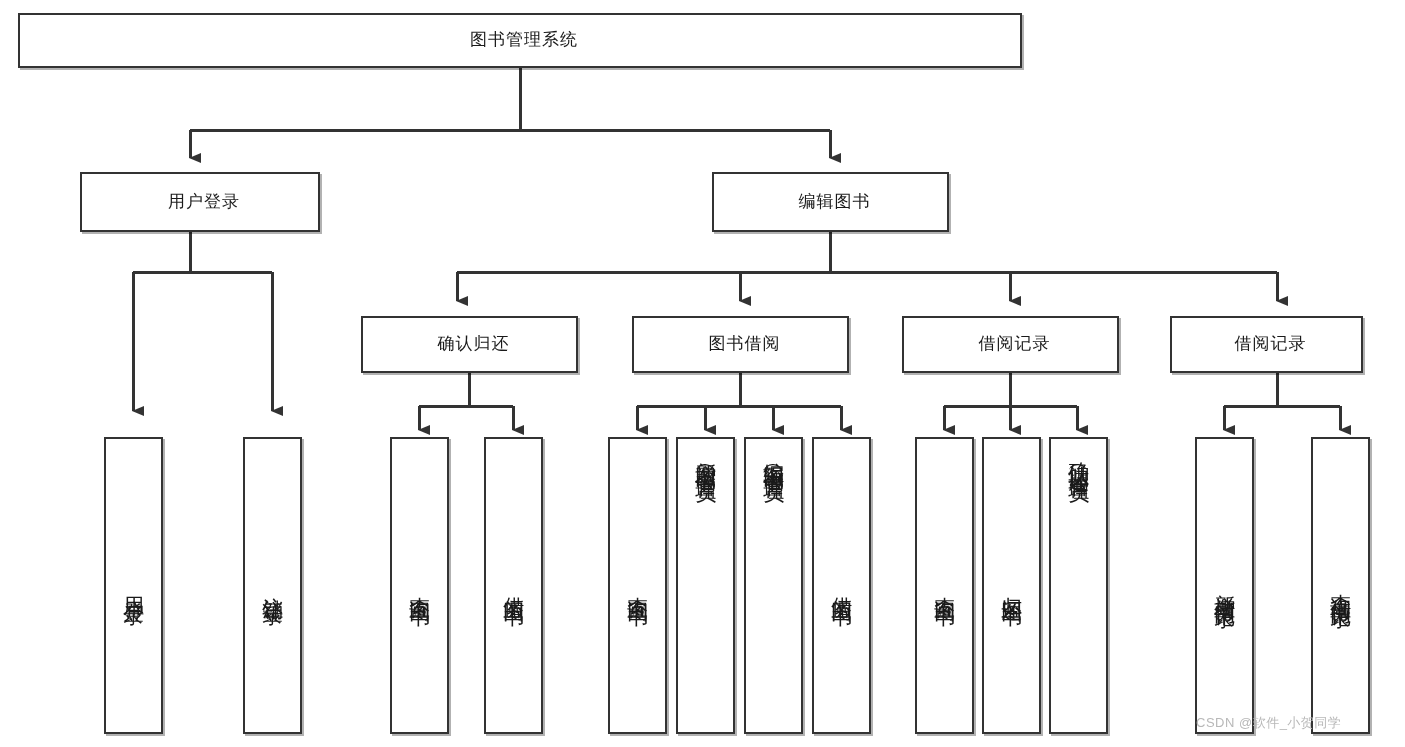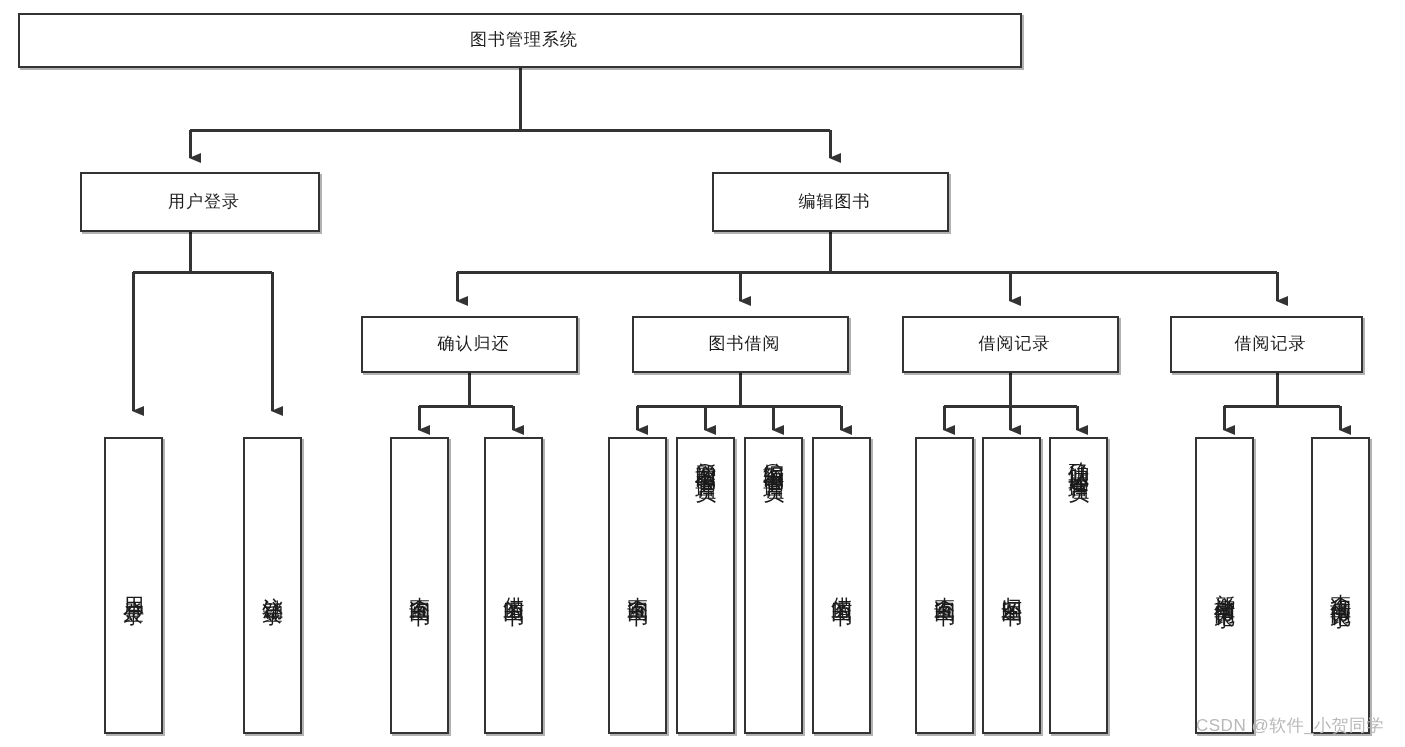--- a/index.html
+++ b/index.html
@@ -53,21 +53,21 @@
     justify-content: center;
     padding: 6px 0;
   }
   .node.vert.top-align {
     justify-content: flex-start;
   }
   #watermark {
     position: absolute;
     left: 1196px;
     top: 714px;
-    font-size: 17px;
+    font-size: 13px;
     color: #b8b8b8;
     white-space: nowrap;
     letter-spacing: 0.5px;
   }
 </style>
 </head>
 <body>
 
 <div id="canvas">
 

